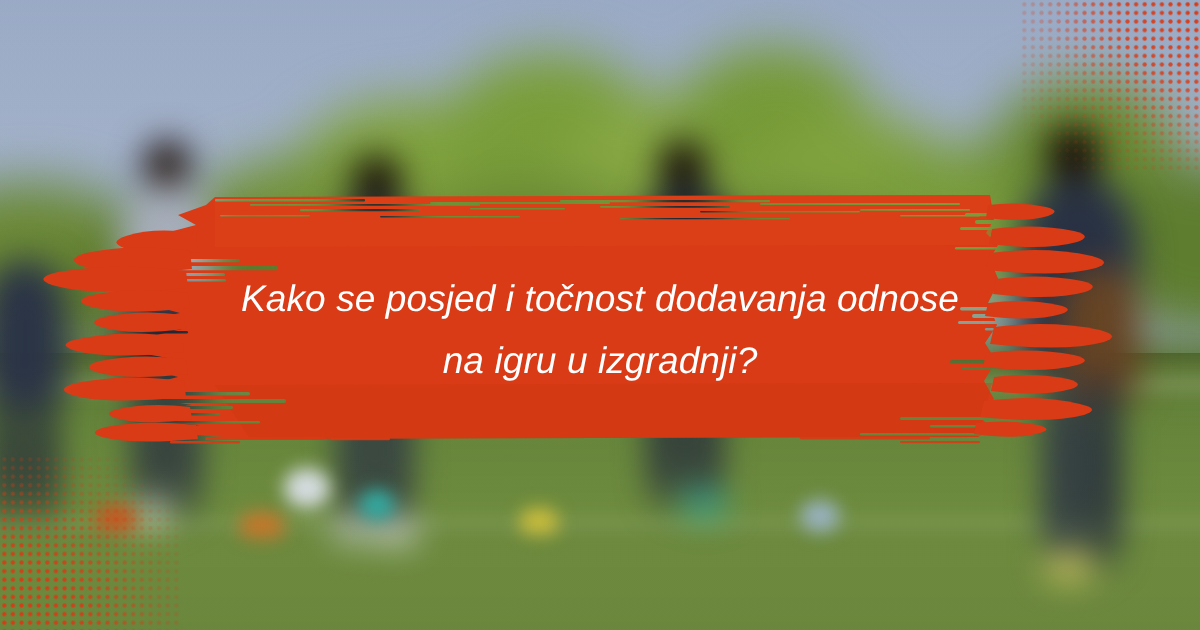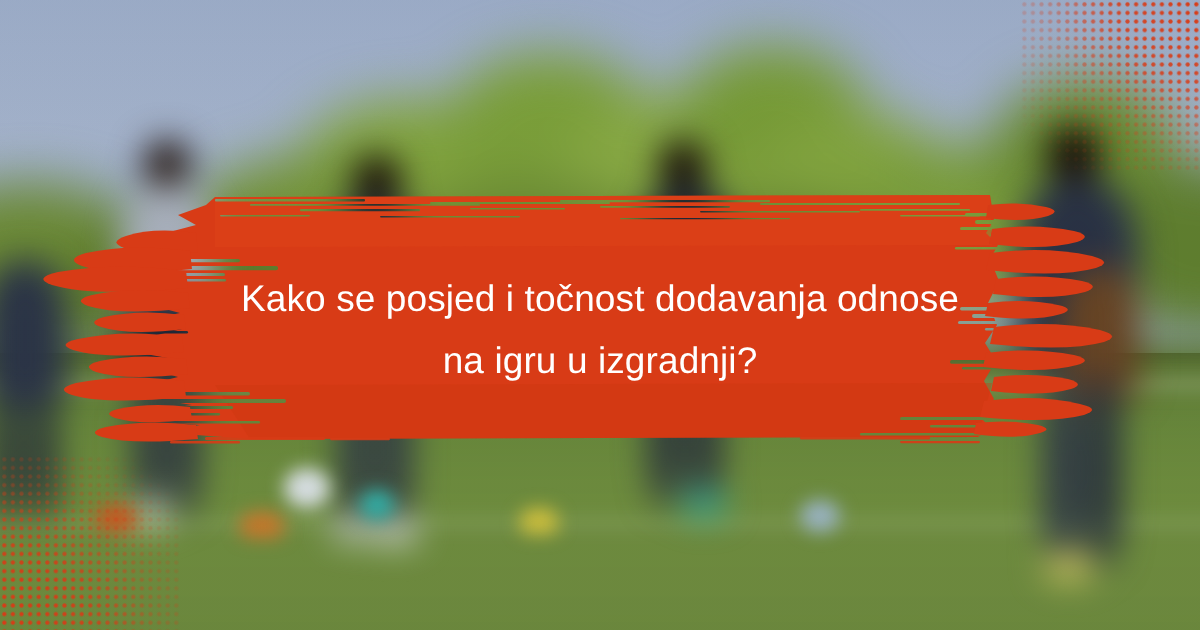--- a/index.html
+++ b/index.html
@@ -114,20 +114,21 @@
     top: 268px;
     width: 1200px;
     text-align: center;
     color: #ffffff;
     font-size: 37px;
     line-height: 62px;
     font-weight: 400;
     letter-spacing: 0.1px;
     white-space: pre-line;
     text-rendering: geometricPrecision;
+    font-style: italic;
   }
 </style>
 </head>
 <body>
 
 <div id="stage">
 
   <div class="photo">
 
     <div class="sky"></div>

